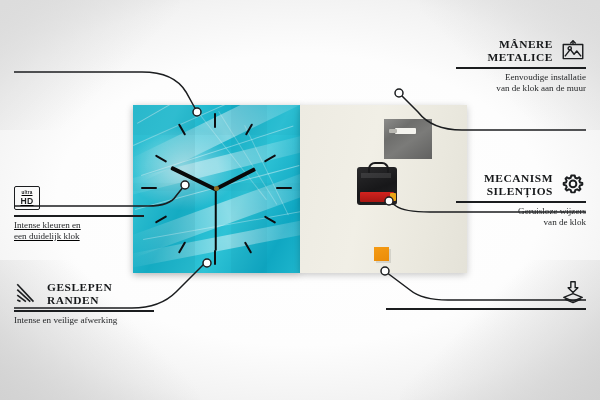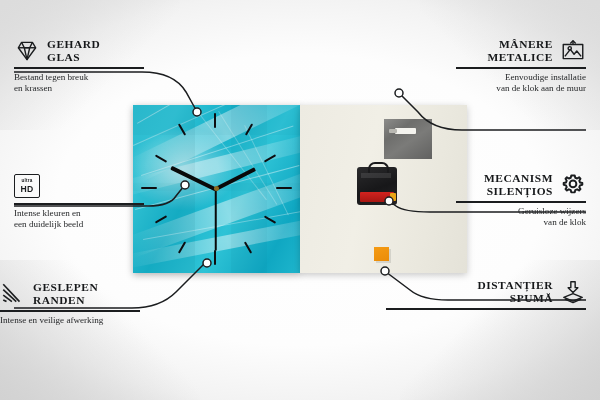--- a/index.html
+++ b/index.html
@@ -171,56 +171,36 @@
     <g fill="#ffffff" stroke="#1b1d1f" stroke-width="1.5">
       <circle cx="197" cy="112" r="4"></circle>
       <circle cx="185" cy="185" r="4"></circle>
       <circle cx="207" cy="263" r="4"></circle>
       <circle cx="399" cy="93" r="4"></circle>
       <circle cx="389" cy="201" r="4"></circle>
       <circle cx="385" cy="271" r="4"></circle>
     </g>
   </svg>
 
-  <div class="callout left" style="left:14px;top:38px;width:130px;">
-    <div class="co-head">
-      <span class="ico">
-        <svg viewBox="0 0 24 24">
-            <g fill="none" stroke="#1b1d1f" stroke-width="1.3" stroke-linejoin="round">
-          <path d="M4 9 L12 20 L20 9 L17 4 L7 4 Z"></path>
-              <path d="M4 9 L20 9"></path>
-          <path d="M7 4 L9.5 9 L12 20"></path>
-              <path d="M17 4 L14.5 9 L12 20"></path>
-              <path d="M9.5 9 L14.5 9"></path>
-        </g>
-          </svg>
-      </span>
-      <div class="co-title">GEHARD
-GLAS</div>
-    </div>
-    <div class="co-rule" style="width:130px;"></div>
-    <div class="co-desc">Bestand tegen breuk
-en krassen</div>
-  </div>
-
-  <div class="callout left" style="left:14px;top:174px;width:130px;">
+
+  <div class="callout left" style="left:14px;top:186px;width:130px;text-decoration:underline;">
     <div class="co-head">
       <span class="ico">
         <span class="hdbox">
           <span class="u">ultra</span>
           <span class="h">HD</span>
         </span>
       </span>
     </div>
     <div class="co-rule" style="width:130px;"></div>
     <div class="co-desc">Intense kleuren en
-een duidelijk beeld</div>
-  </div>
-
-  <div class="callout left" style="left:0;top:281px;width:140px;">
+een duidelijk klok</div>
+  </div>
+
+  <div class="callout left" style="left:14px;top:281px;width:140px;">
     <div class="co-head">
       <span class="ico">
         <svg viewBox="0 0 24 24">
             <g stroke="#1b1d1f" stroke-width="1.5" stroke-linecap="butt">
           <path d="M3 3 L18 19"></path>
               <path d="M3 8 L15 19"></path>
               <path d="M3 13 L11 19"></path>
               <path d="M3 17.5 L6 19"></path>
         </g>
           </svg>
@@ -266,22 +246,20 @@
           </svg>
       </span>
     </div>
     <div class="co-rule" style="width:130px;"></div>
     <div class="co-desc">Geruisloze wijzers
 van de klok</div>
   </div>
 
   <div class="callout right" style="left:386px;top:279px;width:200px;">
     <div class="co-head">
-      <div class="co-title">DISTANȚIER
-SPUMĂ</div>
       <span class="ico">
         <svg viewBox="0 0 24 24">
             <g fill="none" stroke="#1b1d1f" stroke-width="1.3" stroke-linejoin="round">
           <path d="M10 2.5 L10 8 L7.5 8 L12 12.5 L16.5 8 L14 8 L14 2.5 Z"></path>
           <path d="M12 13.5 L20.5 17 L12 20.5 L3.5 17 Z"></path>
           <path d="M4.5 18.6 L12 21.8 L19.5 18.6"></path>
         </g>
           </svg>
       </span>
     </div>

